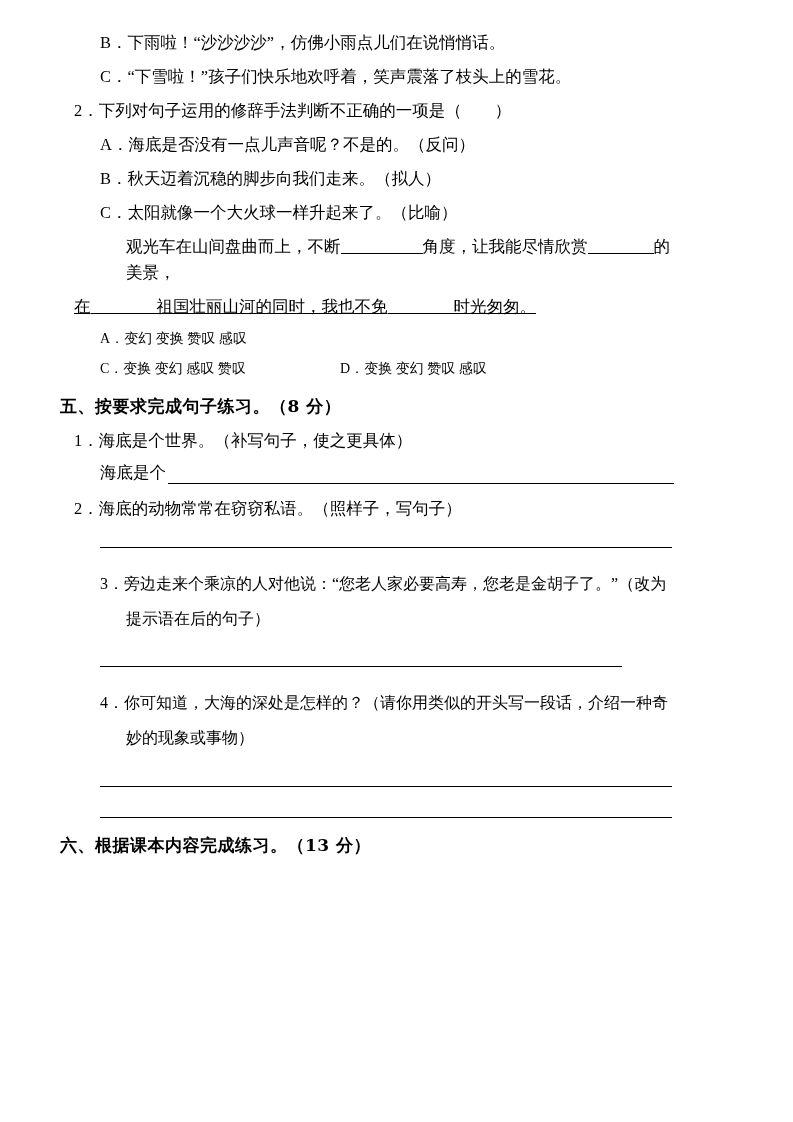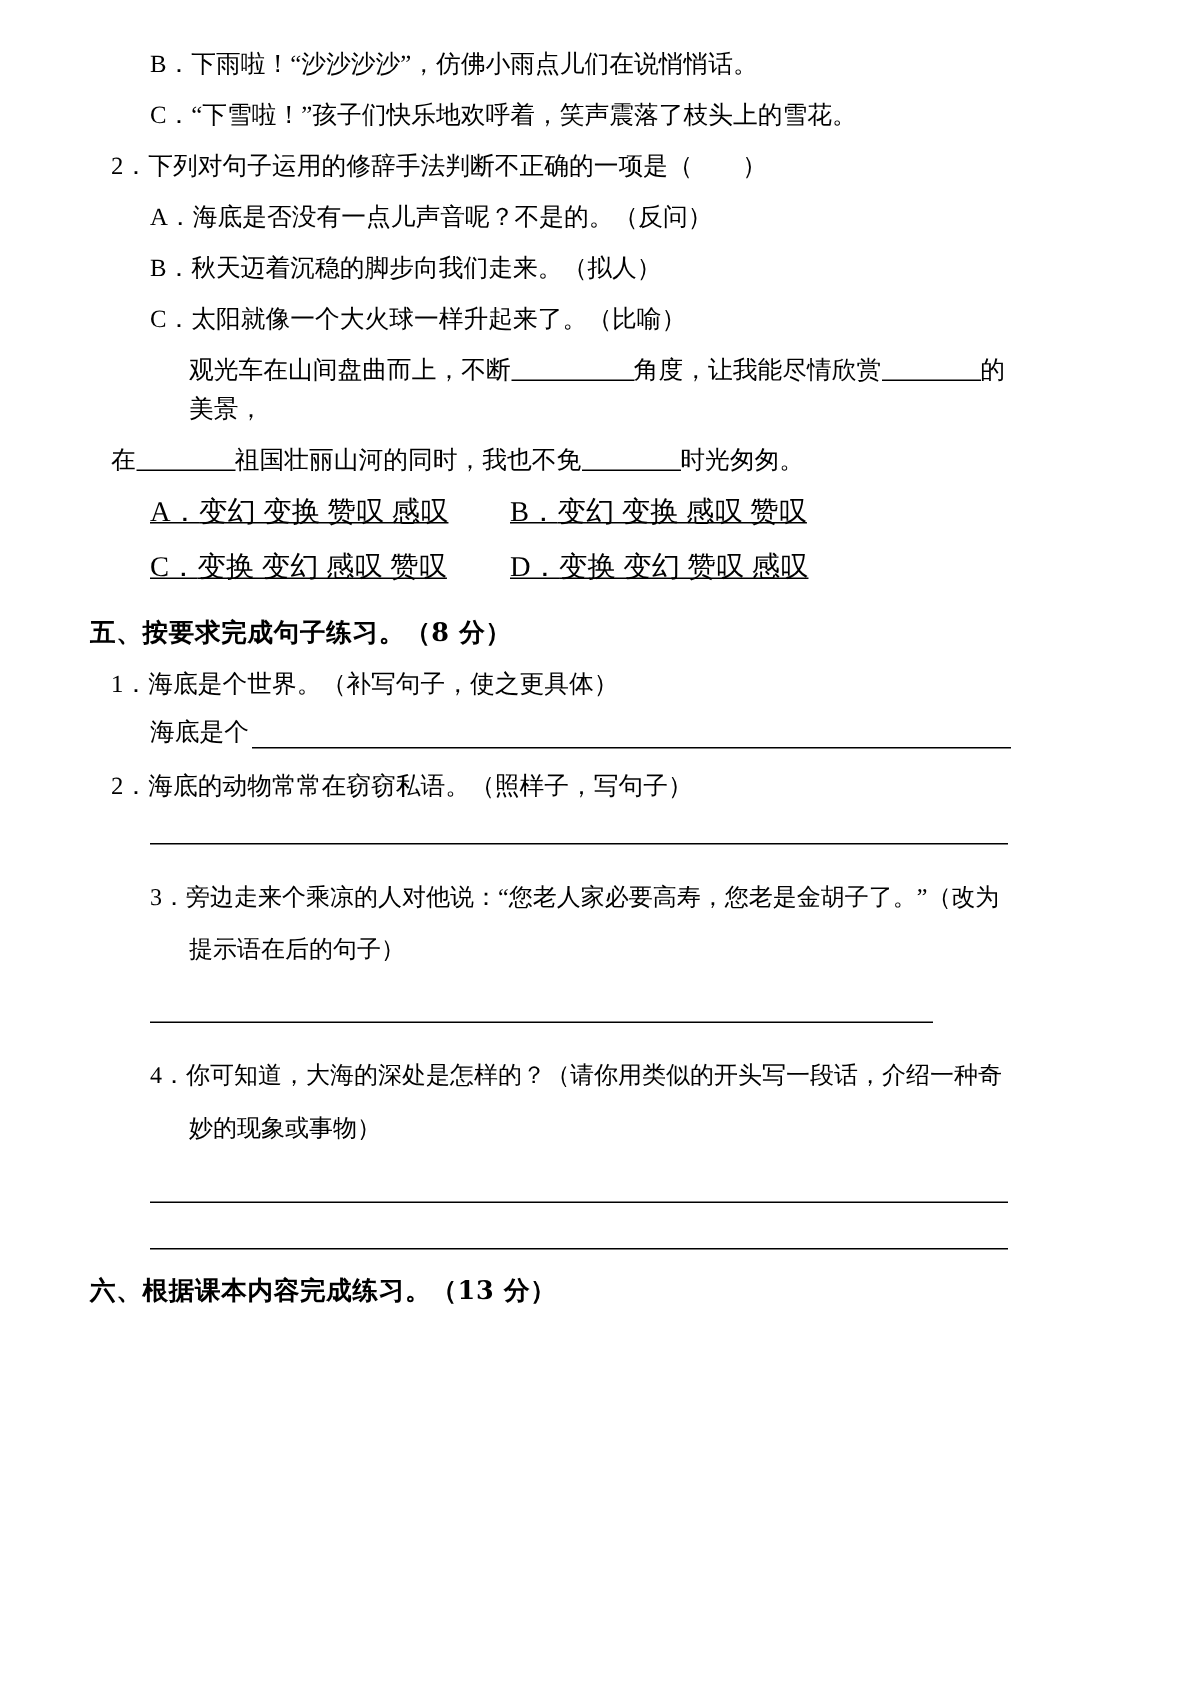--- a/index.html
+++ b/index.html
@@ -37,25 +37,24 @@
     font-family: "DejaVu Serif", "Liberation Serif", serif;
     font-weight: bold;
     font-size: 17px;
     letter-spacing: 0.5px;
     margin: 16px 0 10px 12px;
   }
 
   
   .opt-row {
     display: flex;
-    font-size: 19px;
+    font-size: 14px;
     line-height: 1.5;
     margin: 0 0 9px 0;
     padding-left: 52px;
-    text-decoration: underline;
   }
   .opt-row > span { display: inline-block; }
   .opt-col-a { width: 240px; }
   .opt-col-b { width: 240px; }
 
   
   .blank {
     display: inline-block;
     border-bottom: 1px solid #000;
     height: 1em;
@@ -117,25 +116,24 @@
   <div class="q-line indent-2"><span>C．</span><span>“下雪啦！”孩子们快乐地欢呼着，笑声震落了枝头上的雪花。</span></div>
 
   <div class="q-line indent-1"><span>2．</span><span>下列对句子运用的修辞手法判断不正确的一项是（　　）</span></div>
   <div class="q-line indent-2"><span>A．</span><span>海底是否没有一点儿声音呢？不是的。（反问）</span></div>
   <div class="q-line indent-2"><span>B．</span><span>秋天迈着沉稳的脚步向我们走来。（拟人）</span></div>
   <div class="q-line indent-2"><span>C．</span><span>太阳就像一个大火球一样升起来了。（比喻）</span></div>
 
 
   <div class="q-line indent-3"><span>观光车在山间盘曲而上，不断</span><span class="blank b-lg"></span><span>角度，让我能尽情欣赏</span><span class="blank b-md"></span><span>的美景，</span></div>
 
-  <div class="q-line" style="padding-left:26px;"><span>在</span><span class="blank b-md"></span><span>祖国壮丽山河的同时，我也不免</span><span class="blank b-md"></span><span>时光匆匆。</span></div>
+  <div class="q-line" style="padding-left:26px;text-decoration:underline;"><span>在</span><span class="blank b-md"></span><span>祖国壮丽山河的同时，我也不免</span><span class="blank b-md"></span><span>时光匆匆。</span></div>
 
   <div class="opt-row">
     <span class="opt-col-a"><span>A．</span><span>变幻  变换  赞叹  感叹</span></span>
-    <span class="opt-col-b"><span>B．</span><span>变幻  变换  感叹  赞叹</span></span>
   </div>
   <div class="opt-row">
     <span class="opt-col-a"><span>C．</span><span>变换  变幻  感叹  赞叹</span></span>
     <span class="opt-col-b"><span>D．</span><span>变换  变幻  赞叹  感叹</span></span>
   </div>
 
   <div class="section-title">五、按要求完成句子练习。（8 分）</div>
 
   <div class="q-line indent-1"><span>1．</span><span>海底是个世界。（补写句子，使之更具体）</span></div>
   <div class="answer-line">

